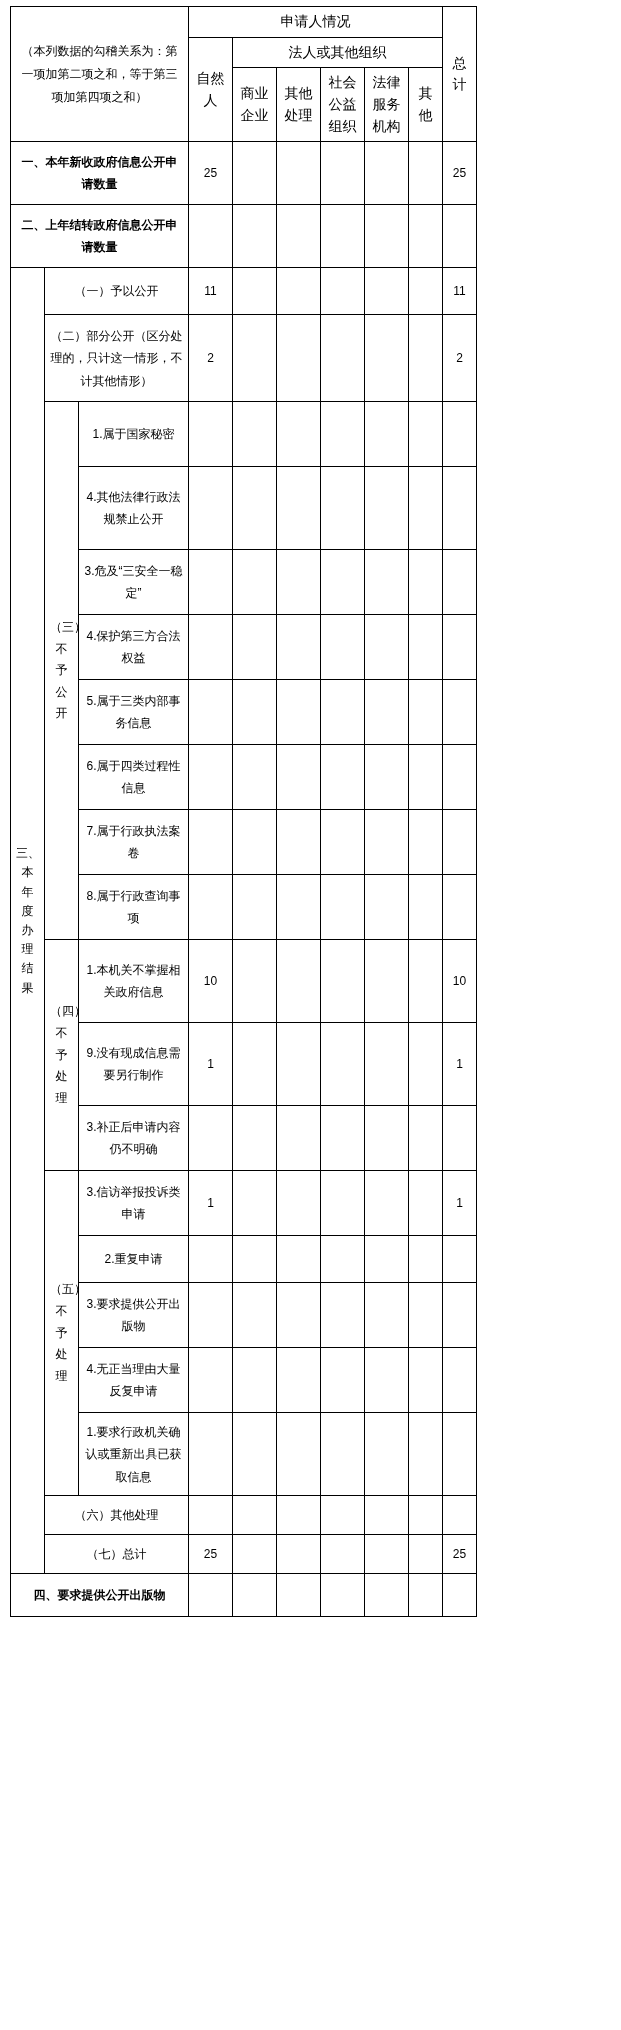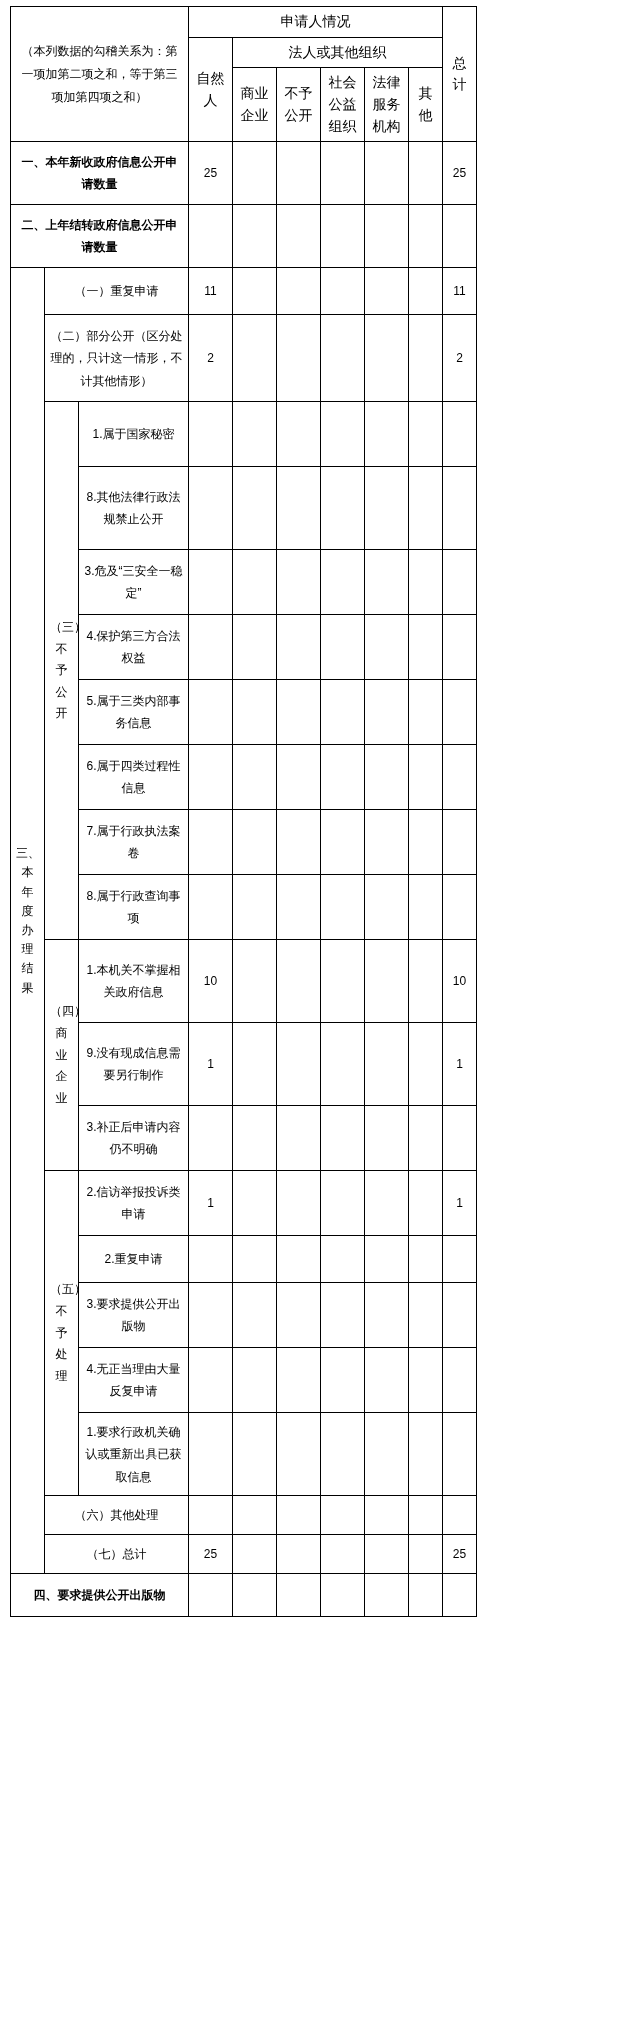--- a/index.html
+++ b/index.html
@@ -96,21 +96,21 @@
         <td class="hdr" rowspan="3">总计</td>
       </tr>
 
       <tr>
         <td class="hdr" rowspan="2">自然人</td>
         <td class="hdr" colspan="5">法人或其他组织</td>
       </tr>
 
       <tr>
         <td class="hdr">商业企业</td>
-        <td class="hdr">不予公开</td>
+        <td class="hdr">其他处理</td>
         <td class="hdr">社会公益组织</td>
         <td class="hdr">法律服务机构</td>
         <td class="hdr">其他</td>
       </tr>
 
       <tr>
         <td class="rowlabel" colspan="3" style="height:54px">一、本年新收政府信息公开申请数量</td>
         <td class="num">25</td>
         <td class="num"></td>
         <td class="num"></td>
@@ -126,21 +126,21 @@
         <td class="num"></td>
         <td class="num"></td>
         <td class="num"></td>
         <td class="num"></td>
         <td class="num"></td>
         <td class="num"></td>
       </tr>
 
       <tr>
         <td class="vert" rowspan="20">三、本年度办理结果</td>
-        <td class="sublabel" colspan="2" style="height:38px">（一）重复申请</td>
+        <td class="sublabel" colspan="2" style="height:38px">（一）予以公开</td>
         <td class="num">11</td>
         <td class="num"></td>
         <td class="num"></td>
         <td class="num"></td>
         <td class="num"></td>
         <td class="num"></td>
         <td class="num">11</td>
       </tr>
 
       <tr>
@@ -159,21 +159,21 @@
         <td class="sublabel" style="height:56px">1.属于国家秘密</td>
         <td class="num"></td>
         <td class="num"></td>
         <td class="num"></td>
         <td class="num"></td>
         <td class="num"></td>
         <td class="num"></td>
         <td class="num"></td>
       </tr>
       <tr>
-        <td class="sublabel" style="height:74px">8.其他法律行政法规禁止公开</td>
+        <td class="sublabel" style="height:74px">4.其他法律行政法规禁止公开</td>
         <td class="num"></td>
         <td class="num"></td>
         <td class="num"></td>
         <td class="num"></td>
         <td class="num"></td>
         <td class="num"></td>
         <td class="num"></td>
       </tr>
       <tr>
         <td class="sublabel" style="height:56px">3.危及“三安全一稳定”</td>
@@ -230,21 +230,21 @@
         <td class="num"></td>
         <td class="num"></td>
         <td class="num"></td>
         <td class="num"></td>
         <td class="num"></td>
         <td class="num"></td>
         <td class="num"></td>
       </tr>
 
       <tr>
-        <td class="vert-wide" rowspan="3">（四）商业企业</td>
+        <td class="vert-wide" rowspan="3">（四）不予处理</td>
         <td class="sublabel" style="height:74px">1.本机关不掌握相关政府信息</td>
         <td class="num">10</td>
         <td class="num"></td>
         <td class="num"></td>
         <td class="num"></td>
         <td class="num"></td>
         <td class="num"></td>
         <td class="num">10</td>
       </tr>
       <tr>
@@ -263,21 +263,21 @@
         <td class="num"></td>
         <td class="num"></td>
         <td class="num"></td>
         <td class="num"></td>
         <td class="num"></td>
         <td class="num"></td>
       </tr>
 
       <tr>
         <td class="vert-wide" rowspan="5">（五）不予处理</td>
-        <td class="sublabel" style="height:56px">2.信访举报投诉类申请</td>
+        <td class="sublabel" style="height:56px">3.信访举报投诉类申请</td>
         <td class="num">1</td>
         <td class="num"></td>
         <td class="num"></td>
         <td class="num"></td>
         <td class="num"></td>
         <td class="num"></td>
         <td class="num">1</td>
       </tr>
       <tr>
         <td class="sublabel" style="height:38px">2.重复申请</td>

